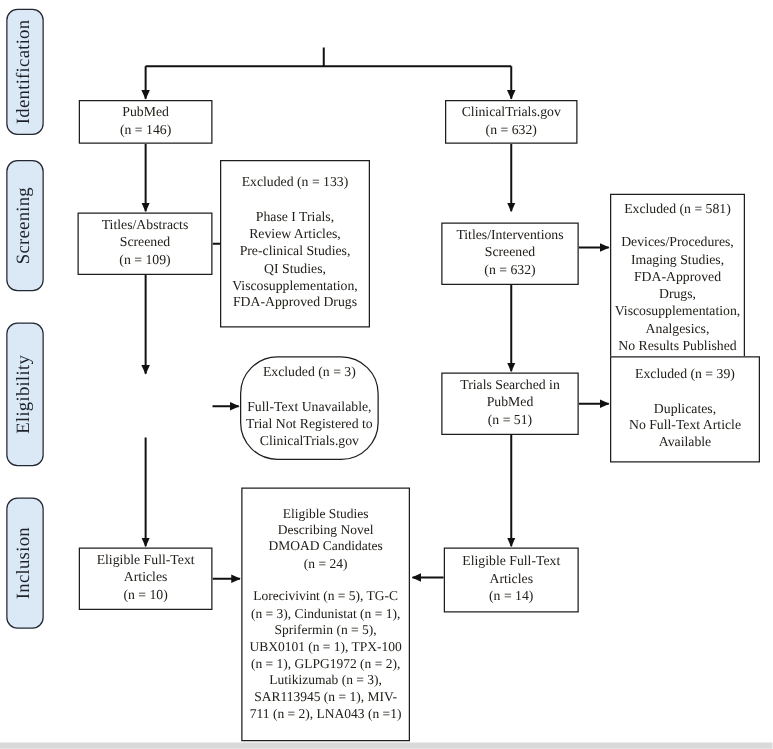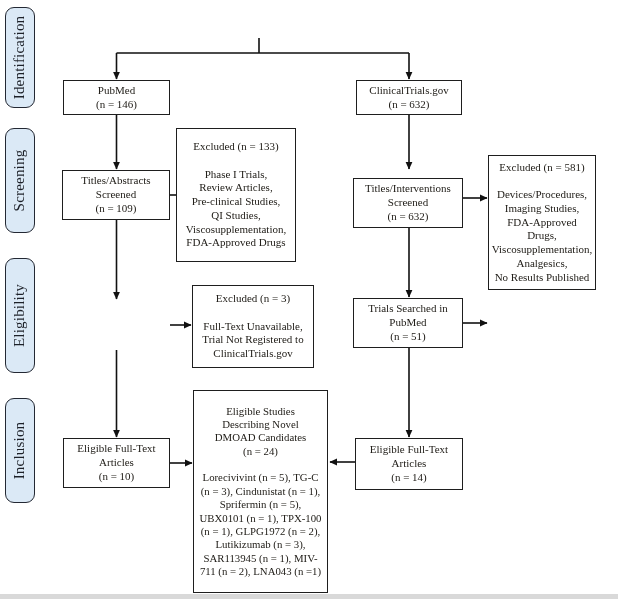--- a/index.html
+++ b/index.html
@@ -130,30 +130,35 @@
   <div class="fbox small" style="left:488px;top:143px;width:108px;height:135px;margin-top:12px;">Excluded (n = 581)
 
 Devices/Procedures,
 Imaging Studies,
 FDA-Approved Drugs,
 Viscosupplementation,
 Analgesics,
 No Results Published</div>
 
 
-  <div class="fbox small" style="left:192px;top:285px;width:122px;height:83px;">Excluded (n = 3)
+  <div class="fbox small" style="left:192px;top:285px;width:111px;height:83px;border-radius:30px;">Excluded (n = 3)
 
 Full-Text Unavailable,
 Trial Not Registered to
 ClinicalTrials.gov</div>
 
   <div class="fbox" style="left:353px;top:298px;width:110px;height:50px;">Trials Searched in
 PubMed
 (n = 51)</div>
 
+  <div class="fbox small" style="left:488px;top:285px;width:120px;height:85px;">Excluded (n = 39)
+
+Duplicates,
+No Full-Text Article
+Available</div>
 
   <div class="fbox" style="left:63px;top:438px;width:107px;height:50px;">Eligible Full-Text
 Articles
 (n = 10)</div>
 
   <div class="fbox central" style="left:193px;top:390px;width:135px;height:203px;">Eligible Studies
 Describing Novel
 DMOAD Candidates
 (n = 24)
 

